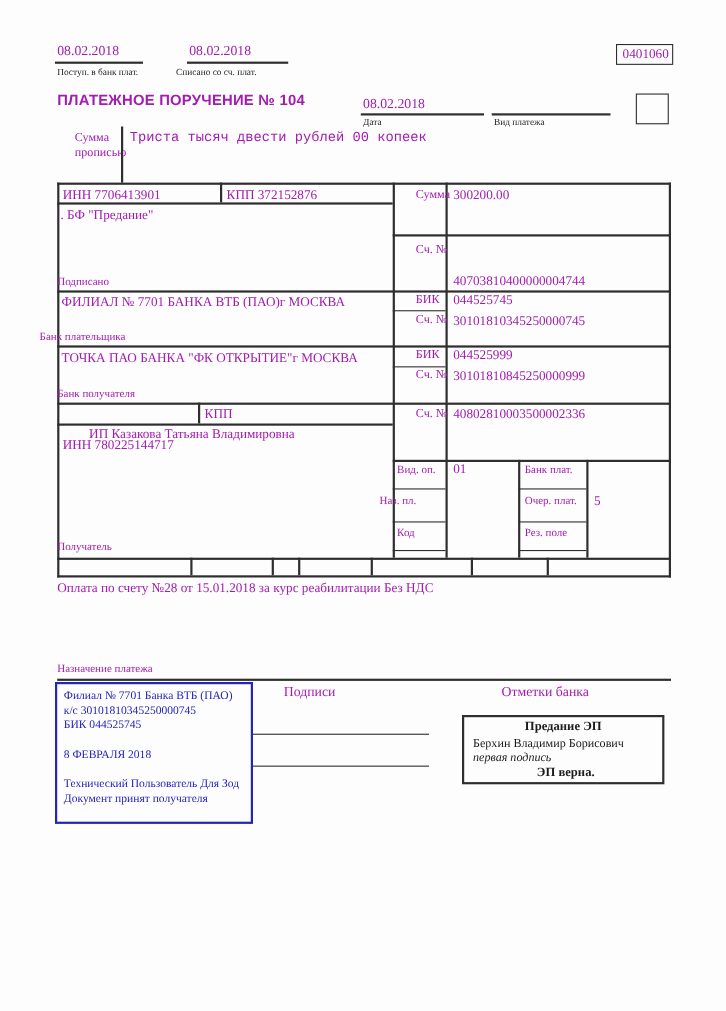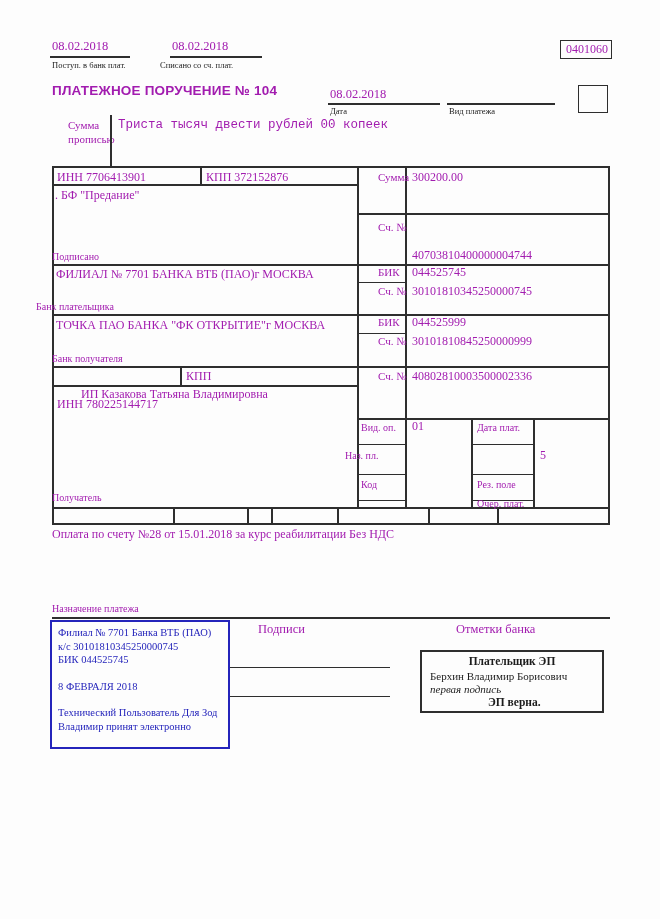--- a/index.html
+++ b/index.html
@@ -132,43 +132,43 @@
 
 <div class="t s12" style="left:57px;top:370px;margin-top:28px;">ИНН 780225144717</div>
 <div class="t s12" style="left:186px;top:370px;">КПП</div>
 <div class="t s11" style="left:362px;top:370px;">Сч. №</div>
 <div class="t s12" style="left:412px;top:370px;">40802810003500002336</div>
 <div class="t s12" style="left:56px;top:388px;margin-left:25px;">ИП Казакова Татьяна Владимировна</div>
 <div class="t s10" style="left:52px;top:492px;">Получатель</div>
 
 <div class="t s10" style="left:361px;top:422px;">Вид. оп.</div>
 <div class="t s12" style="left:412px;top:420px;">01</div>
-<div class="t s10 wrap" style="left:477px;top:422px;width:50px;">Дата плат.</div>
+<div class="t s10 wrap" style="left:477px;top:422px;width:50px;">Банк плат.</div>
 <div class="t s10" style="left:345px;top:450px;">Наз. пл.</div>
-<div class="t s10 wrap" style="left:477px;top:450px;width:50px;margin-top:48px;">Очер. плат.</div>
+<div class="t s10 wrap" style="left:477px;top:450px;width:50px;">Очер. плат.</div>
 <div class="t s12" style="left:540px;top:449px;">5</div>
 <div class="t s10" style="left:361px;top:479px;">Код</div>
 <div class="t s10 wrap" style="left:477px;top:479px;width:54px;">Рез. поле</div>
 
 <div class="t s12" style="left:52px;top:528px;">Оплата по счету №28 от 15.01.2018 за курс реабилитации Без НДС</div>
 <div class="t s10" style="left:52px;top:603px;">Назначение платежа</div>
 <div class="hl" style="left:52px;top:617px;width:558px;"></div>
 
 <div class="stamp">
   <div>Филиал № 7701 Банка ВТБ (ПАО)</div>
   <div>к/с 30101810345250000745</div>
   <div>БИК 044525745</div>
   <div class="gap">8 ФЕВРАЛЯ 2018</div>
   <div class="gap">Технический Пользователь Для Зод</div>
-  <div>Владимир принят электронно</div>
+  <div>Документ принят получателя</div>
 </div>
 
 <div class="t s13" style="left:258px;top:623px;">Подписи</div>
 <div class="hl thin" style="left:230px;top:667px;width:160px;"></div>
 <div class="hl thin" style="left:230px;top:696px;width:160px;"></div>
 
 <div class="t s13" style="left:456px;top:623px;">Отметки банка</div>
 <div class="esign">
-  <div class="et">Плательщик ЭП</div>
+  <div class="et">Предание ЭП</div>
   <div class="en">Берхин Владимир Борисович</div>
   <div class="ei">первая подпись</div>
   <div class="ev">ЭП верна.</div>
 </div>
 
 </body></html>

